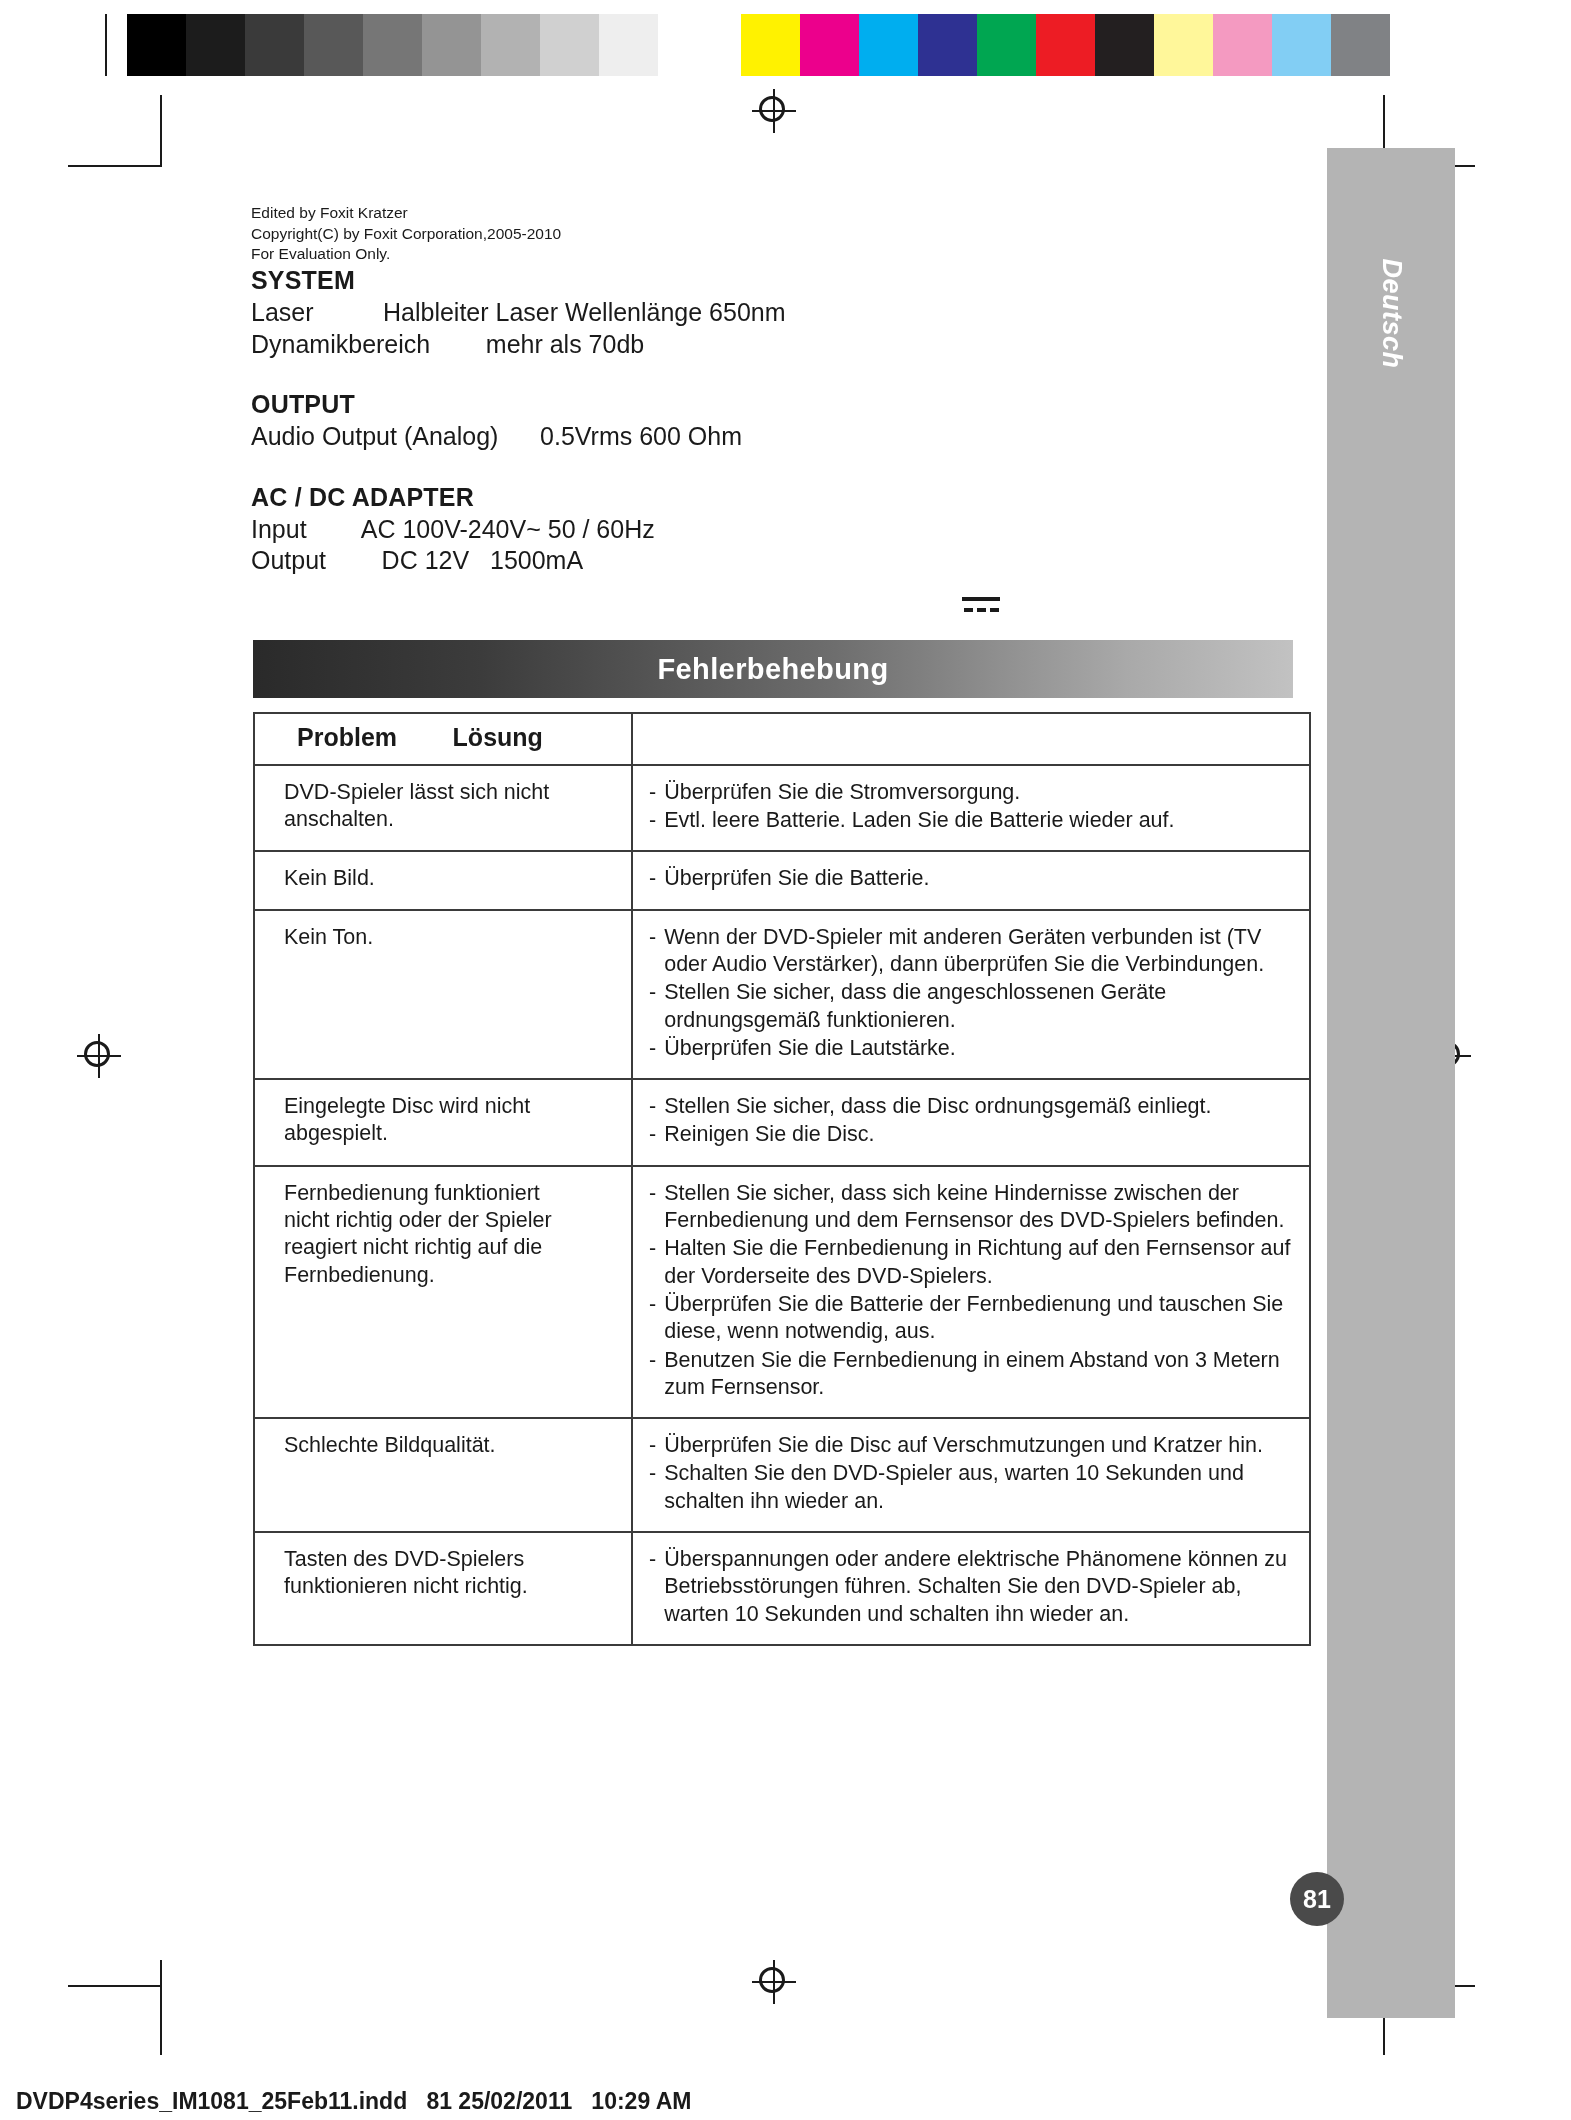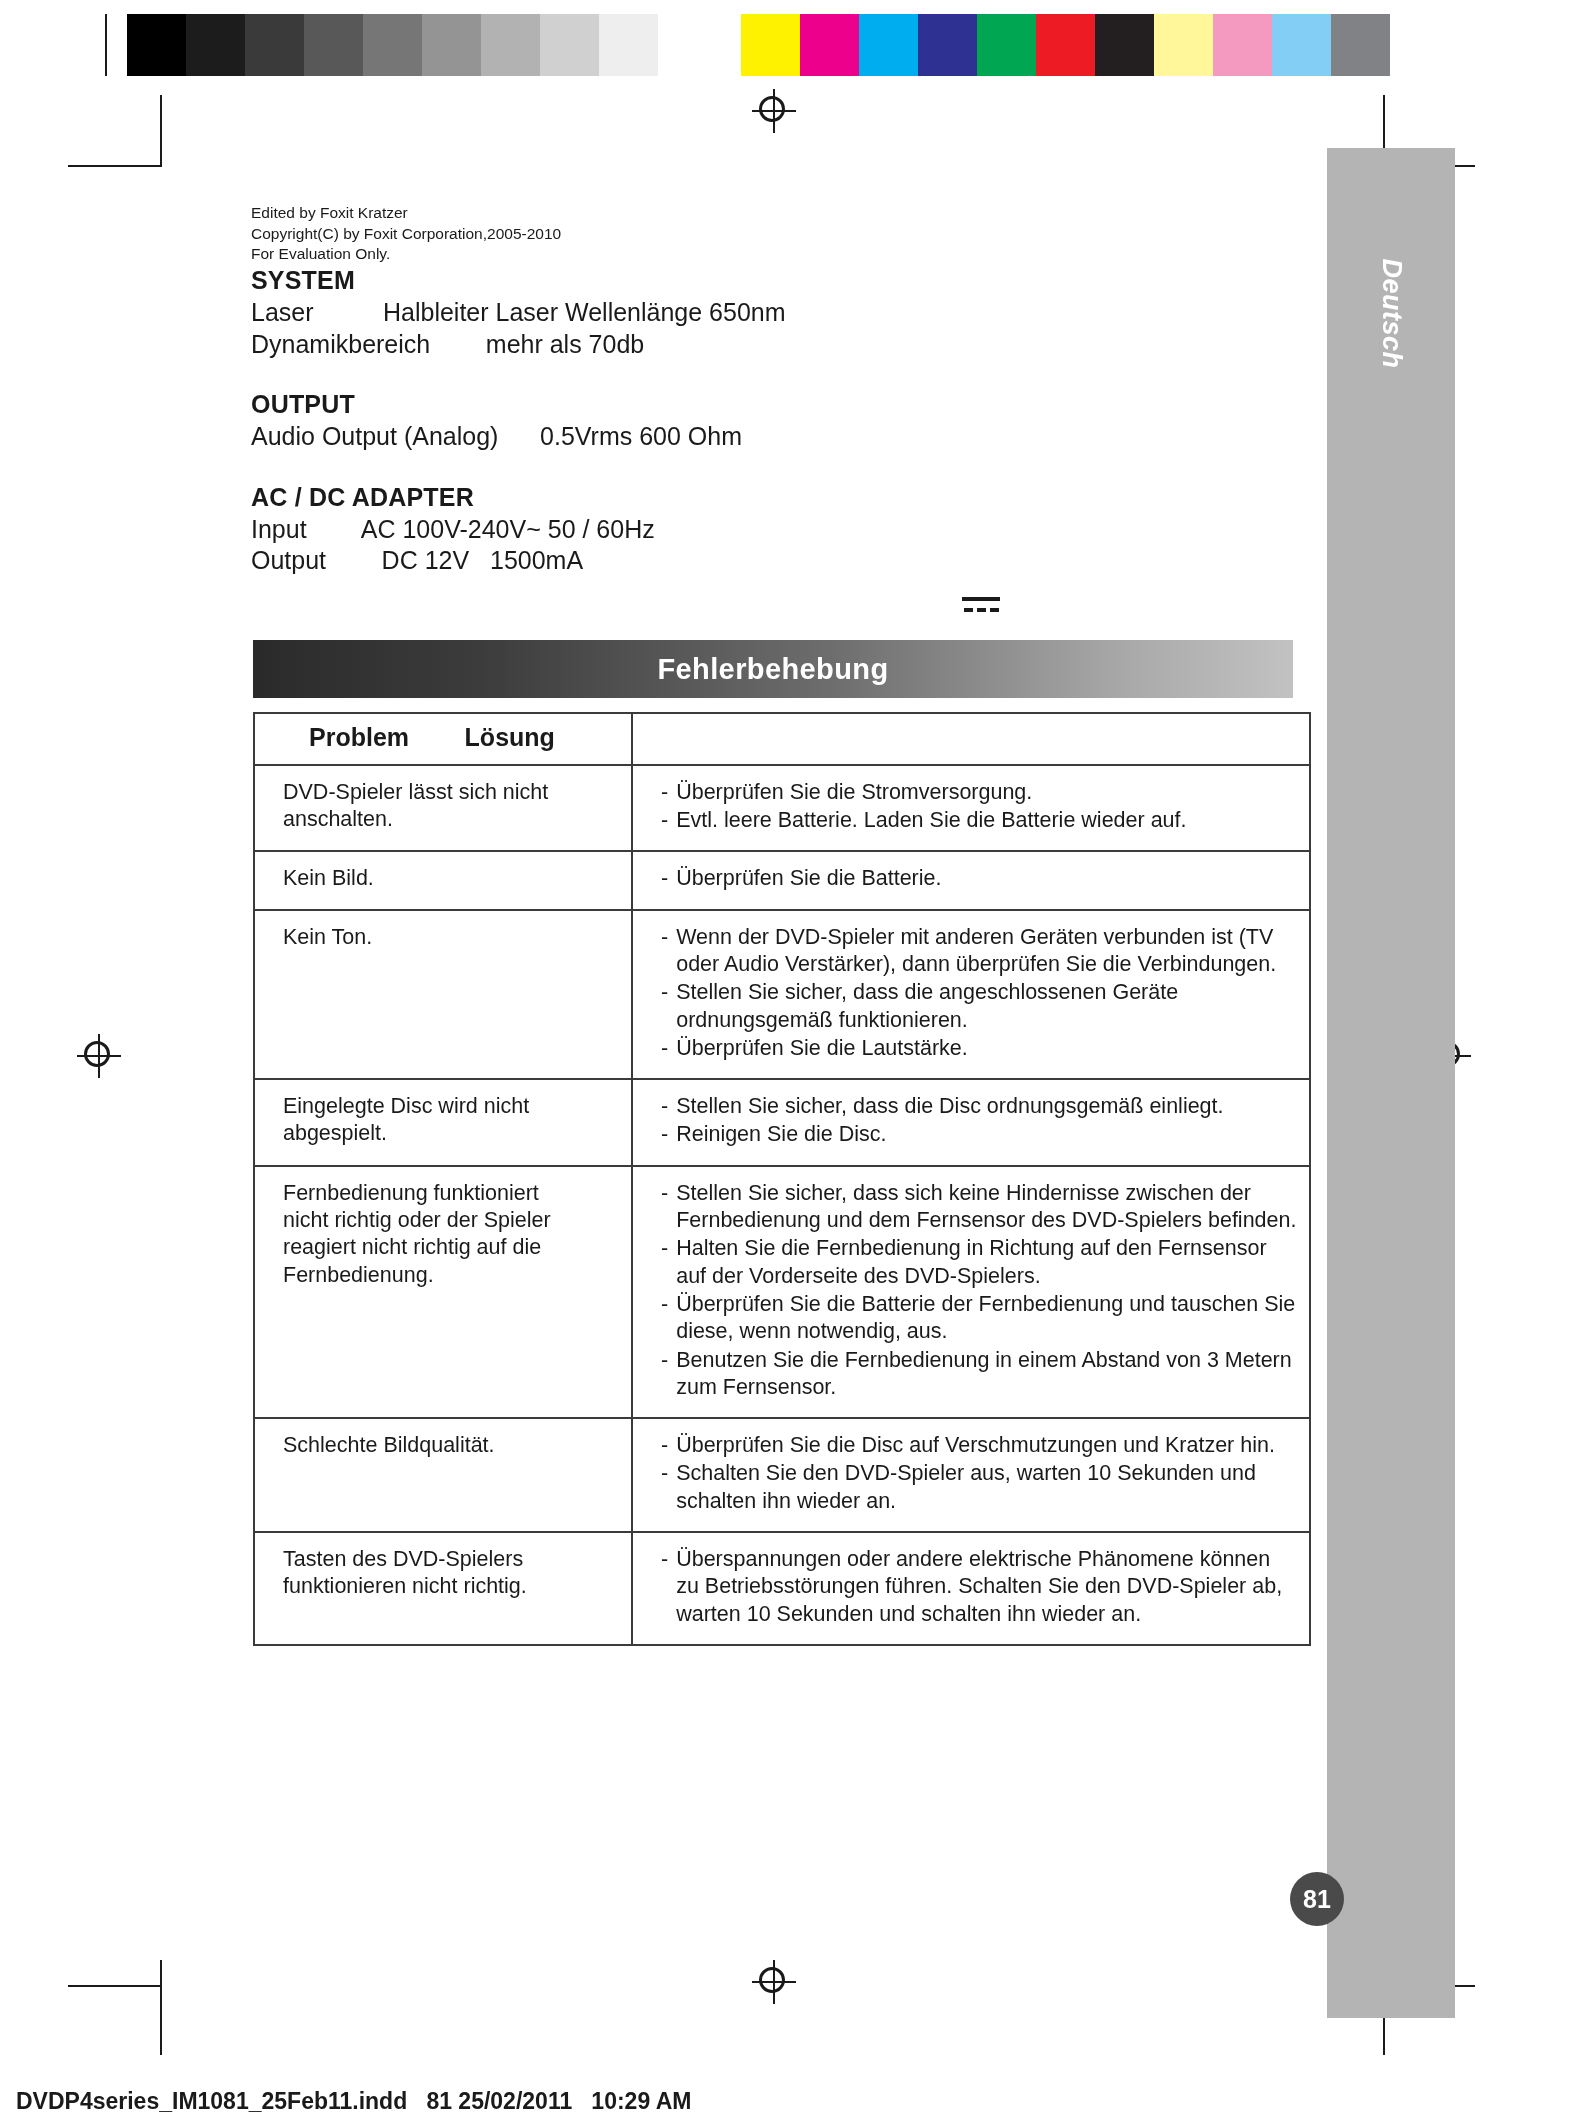--- a/index.html
+++ b/index.html
@@ -161,21 +161,21 @@
     top: 712px;
     width: 1056px;
     border-collapse: collapse;
     table-layout: fixed;
   }
   #trouble-table td {
     border: 2px solid #3b3b3b;
     vertical-align: top;
     font-size: 21.5px;
     line-height: 1.27;
-    padding: 13px 12px 15px 28px;
+    padding: 13px 12px 15px 16px;
   }
   #trouble-table col.col-problem { width: 378px; }
   #trouble-table col.col-solution { width: 678px; }
 
   #trouble-table tr.header-row td {
     padding-top: 8px;
     padding-bottom: 10px;
   }
   .header-cell-inner {
     font-size: 25px;
@@ -188,21 +188,21 @@
     display: flex;
     align-items: flex-start;
     margin-bottom: 1px;
   }
   .solution-bullet {
     flex: 0 0 auto;
     margin-right: 8px;
   }
   .solution-text { flex: 1 1 auto; }
 
-  .problem-text { white-space: pre-line; }
+  .problem-text { white-space: pre-line; margin-left: 13px; }
 
   
   #page-badge {
     position: absolute;
     left: 1290px;
     top: 1872px;
     width: 54px;
     height: 54px;
     border-radius: 50%;
     background: #4a4a4a;

